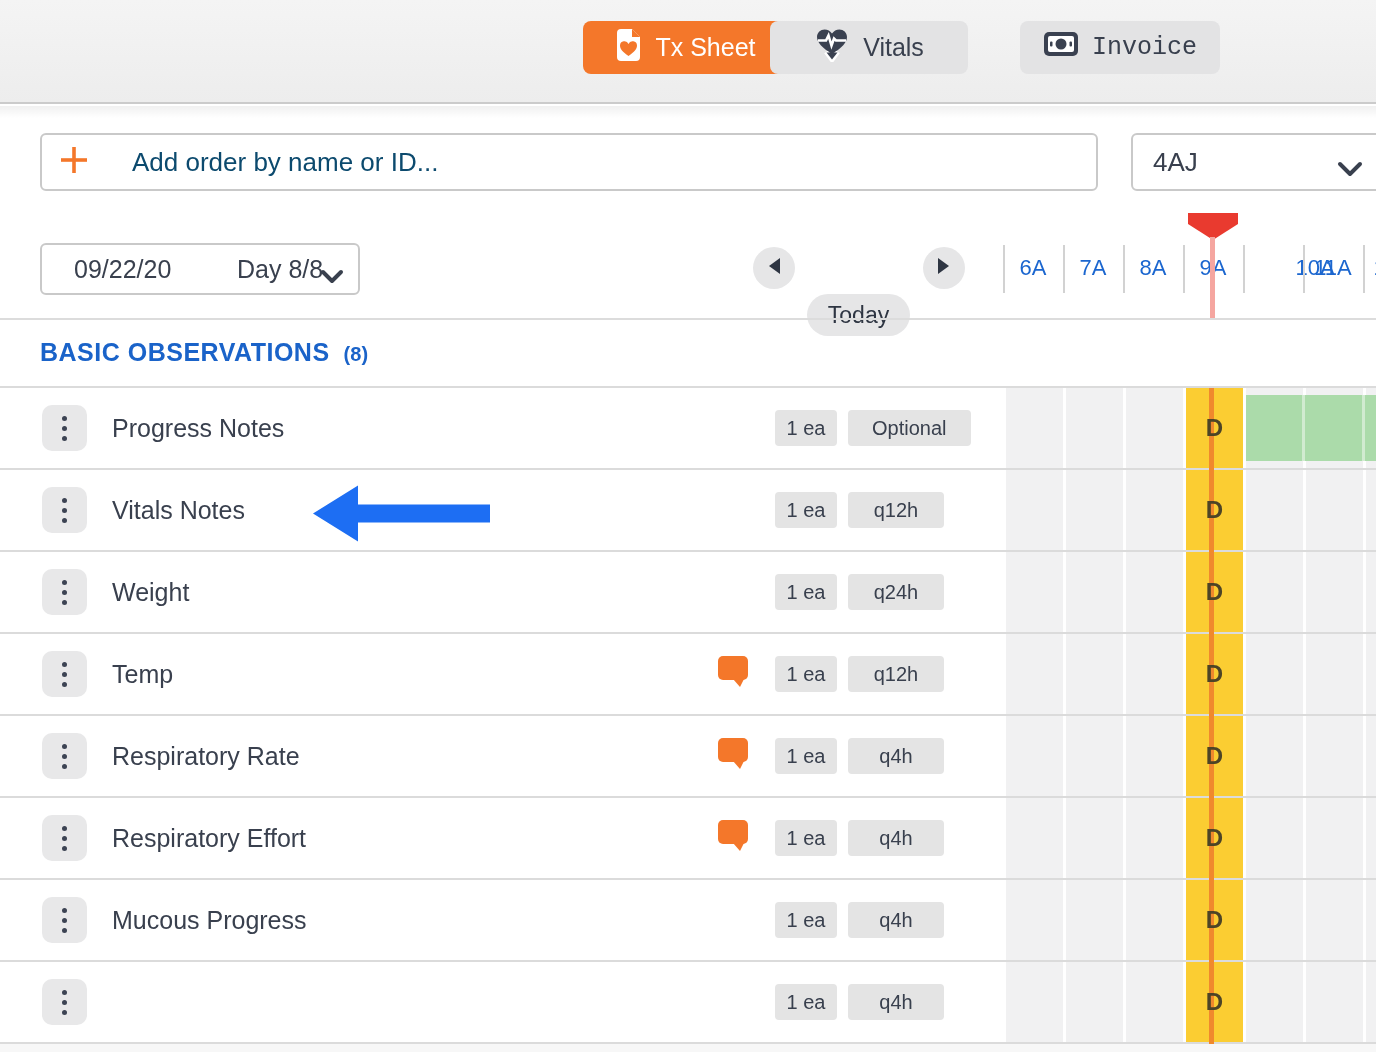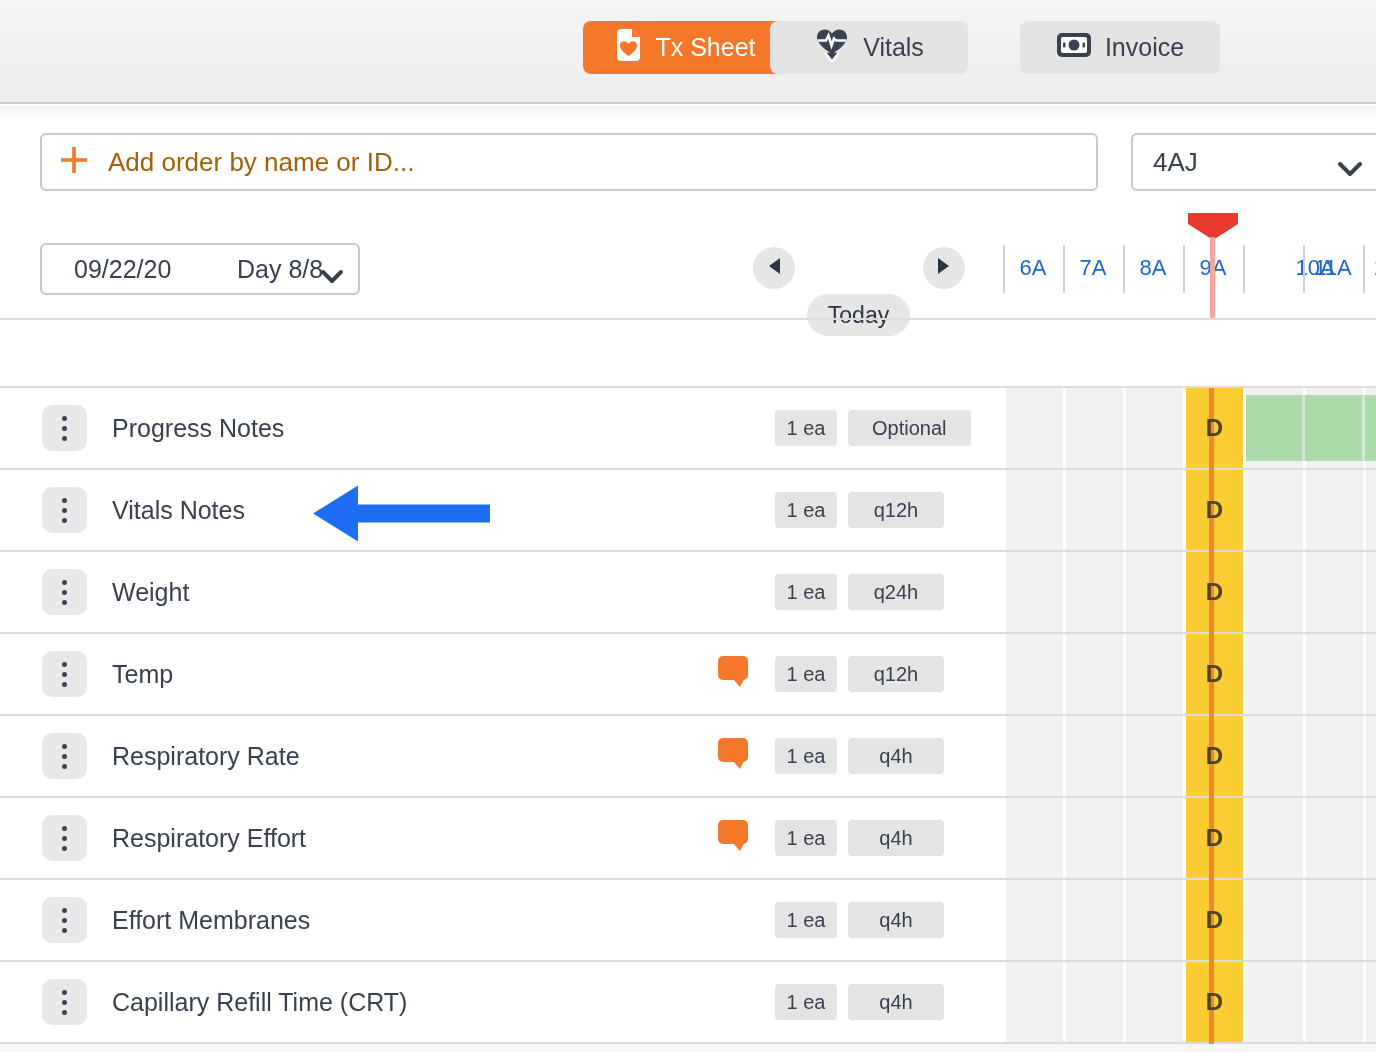--- a/index.html
+++ b/index.html
@@ -11,27 +11,27 @@
   .topbar { position:absolute; left:0; top:0; width:1376px; height:104px;
     background:linear-gradient(#F4F4F4,#EDEDED); border-bottom:2px solid #CBCBCB; }
   .topbar-shadow { position:absolute; left:0; top:106px; width:1376px; height:12px;
     background:linear-gradient(rgba(0,0,0,.06),rgba(0,0,0,0)); }
   .tb-btn { position:absolute; top:21px; height:53px; display:flex; align-items:center;
     justify-content:center; gap:13px; border-radius:8px; font-size:25px; color:#39404E;
     background:#E3E3E4; cursor:pointer; }
   .tb-btn.primary { background:#F4772A; color:#fff; }
   .tb-btn.tx { left:583px; width:205px; }
   .tb-btn.vitals { left:770px; width:198px; }
-  .tb-btn.invoice { left:1020px; width:200px; }
+  .tb-btn.invoice { left:1020px; width:200px;font-family:Liberation Mono, monospace; }
 
   
   .search-box { position:absolute; left:40px; top:133px; width:1058px; height:58px;
     border:2px solid #C9C9C9; border-radius:6px; background:#fff; display:flex;
     align-items:center; padding-left:16px; gap:18px; }
-  .search-placeholder { color:#a16207; font-size:26px; }
+  .search-placeholder { color:#0c4a6e; font-size:26px;margin-left:24px; }
   .unit-select { position:absolute; left:1131px; top:133px; width:252px; height:58px;
     border:2px solid #C9C9C9; border-radius:6px; background:#fff; display:flex;
     align-items:center; padding:0 20px; font-size:26px; color:#39404E; }
   .unit-select .chev { position:absolute; right:18px; top:19px; }
 
   
   .date-select { position:absolute; left:40px; top:243px; width:320px; height:52px;
     border:2px solid #C9C9C9; border-radius:6px; background:#fff; display:flex;
     align-items:center; font-size:25px; color:#39404E; }
   .date-select .date-txt { position:absolute; left:32px; }
@@ -207,20 +207,24 @@
     <span class="hour-tick" style="left:1243px"></span>
     <span class="hour-tick" style="left:1303px"></span>
     <span class="hour-tick" style="left:1363px"></span>
   </div>
 
   <div class="time-marker"></div>
   <div class="time-line-soft"></div>
 
   <div class="hdiv" style="top:318px"></div>
 
+  <div class="section-hd">
+    <span class="section-title">BASIC OBSERVATIONS</span>
+    <span class="section-count">(8)</span>
+  </div>
 
   <div class="rows">
 
     <div class="row" style="top:0">
       <div class="kebab">
           <i></i>
           <i></i>
           <i></i>
         </div>
       <span class="row-label">Progress Notes</span>
@@ -367,21 +371,21 @@
           <div class="cell" style="left: 360px; width: 13px;"></div>
         </div>
     </div>
 
     <div class="row" style="top:492px">
       <div class="kebab">
           <i></i>
           <i></i>
           <i></i>
         </div>
-      <span class="row-label">Effort Membranes</span>
+      <span class="row-label">Mucous Progress</span>
       <span class="badge qty">1 ea</span>
       <span class="badge freq">q4h</span>
       <div class="row-grid">
           <div class="cell" style="left: 0px; width: 60px;"></div>
           <div class="cell" style="left: 60px; width: 60px;"></div>
           <div class="cell" style="left: 120px; width: 60px;"></div>
           <div class="cell now-col" style="left: 180px; width: 60px;">
             <span class="d">D</span>
           </div>
           <div class="cell" style="left: 240px; width: 60px;"></div>
@@ -389,21 +393,20 @@
           <div class="cell" style="left: 360px; width: 13px;"></div>
         </div>
     </div>
 
     <div class="row" style="top:574px">
       <div class="kebab">
           <i></i>
           <i></i>
           <i></i>
         </div>
-      <span class="row-label">Capillary Refill Time (CRT)</span>
       <span class="badge qty">1 ea</span>
       <span class="badge freq">q4h</span>
       <div class="row-grid">
           <div class="cell" style="left: 0px; width: 60px;"></div>
           <div class="cell" style="left: 60px; width: 60px;"></div>
           <div class="cell" style="left: 120px; width: 60px;"></div>
           <div class="cell now-col" style="left: 180px; width: 60px;">
             <span class="d">D</span>
           </div>
           <div class="cell" style="left: 240px; width: 60px;"></div>

